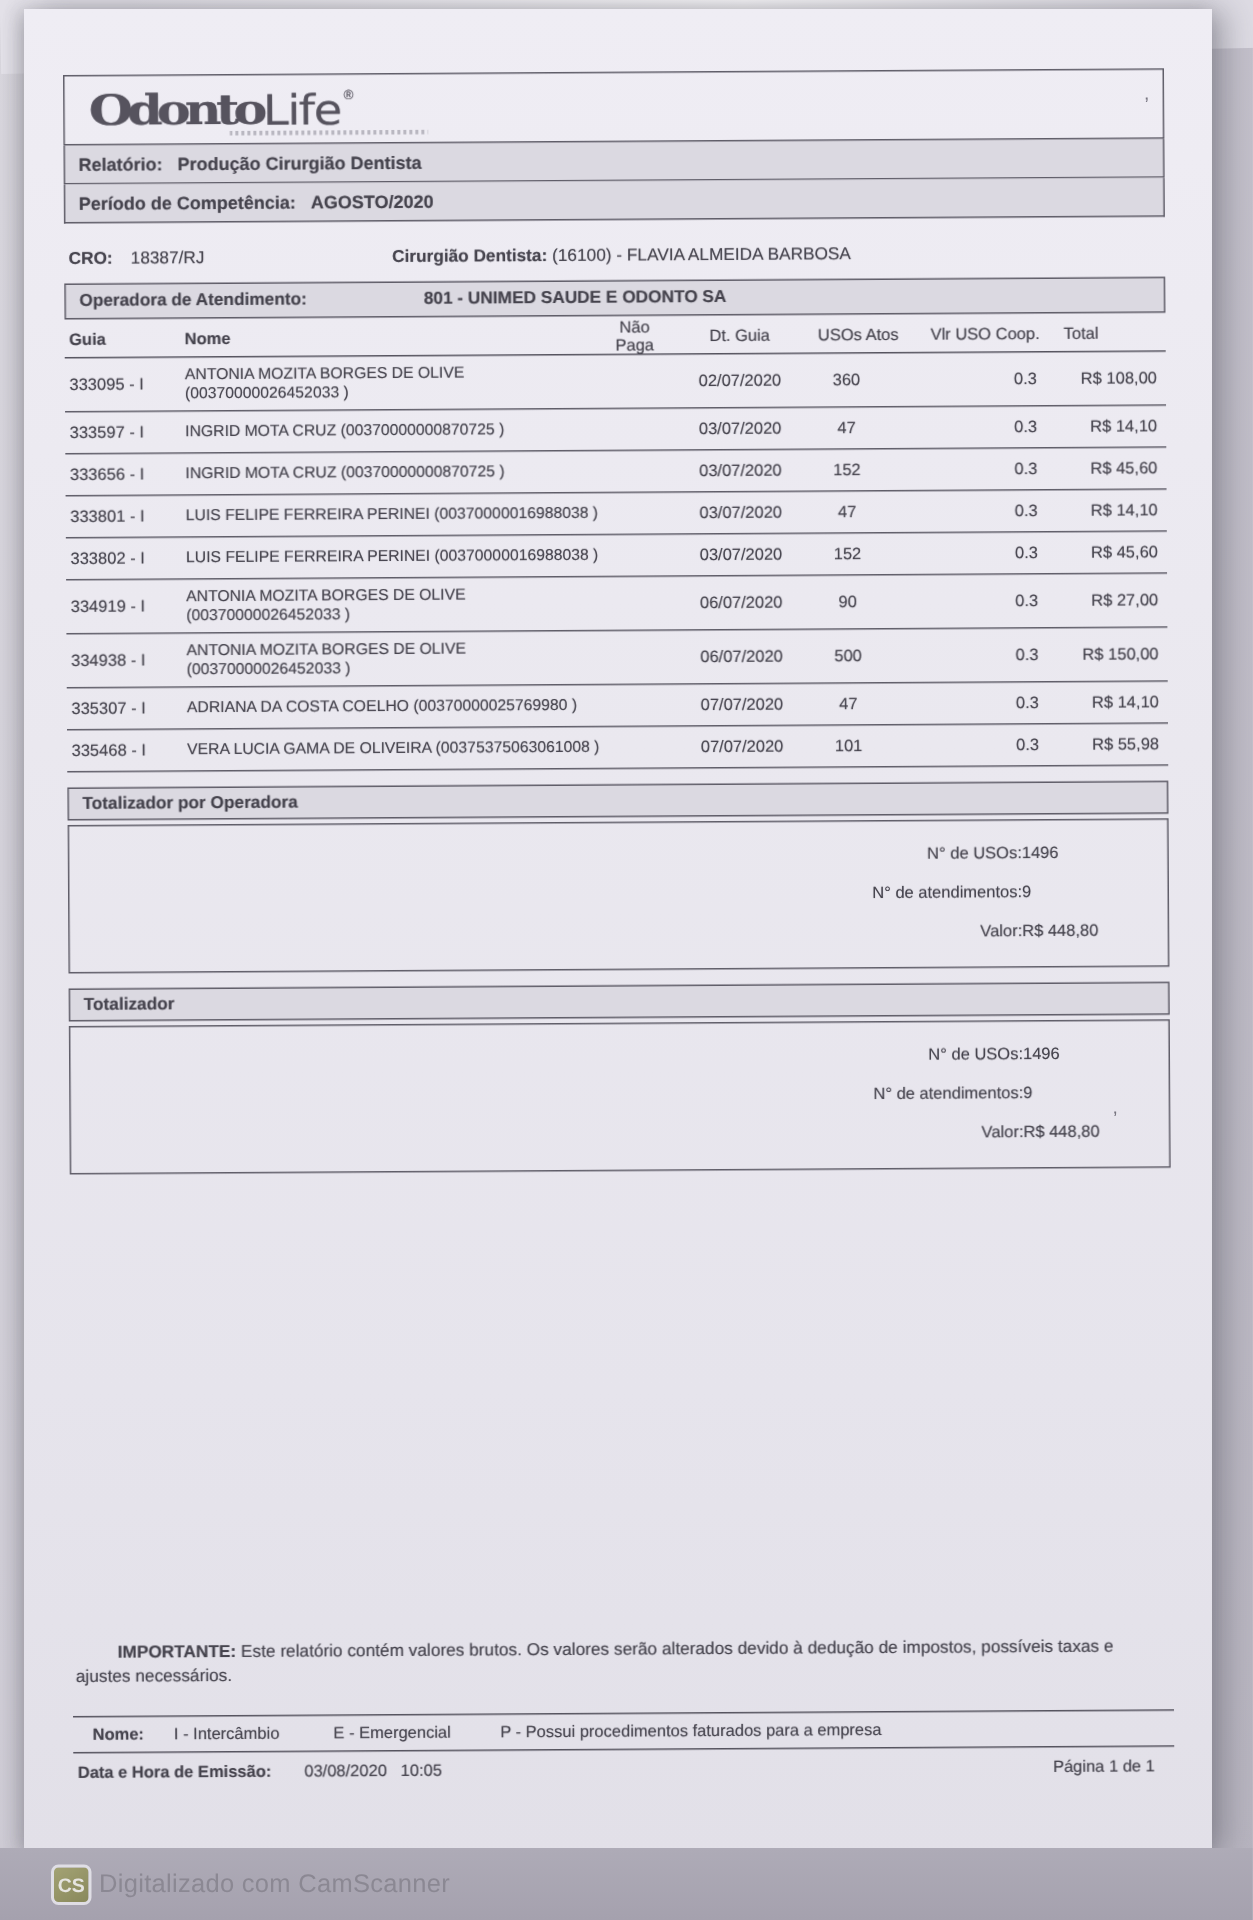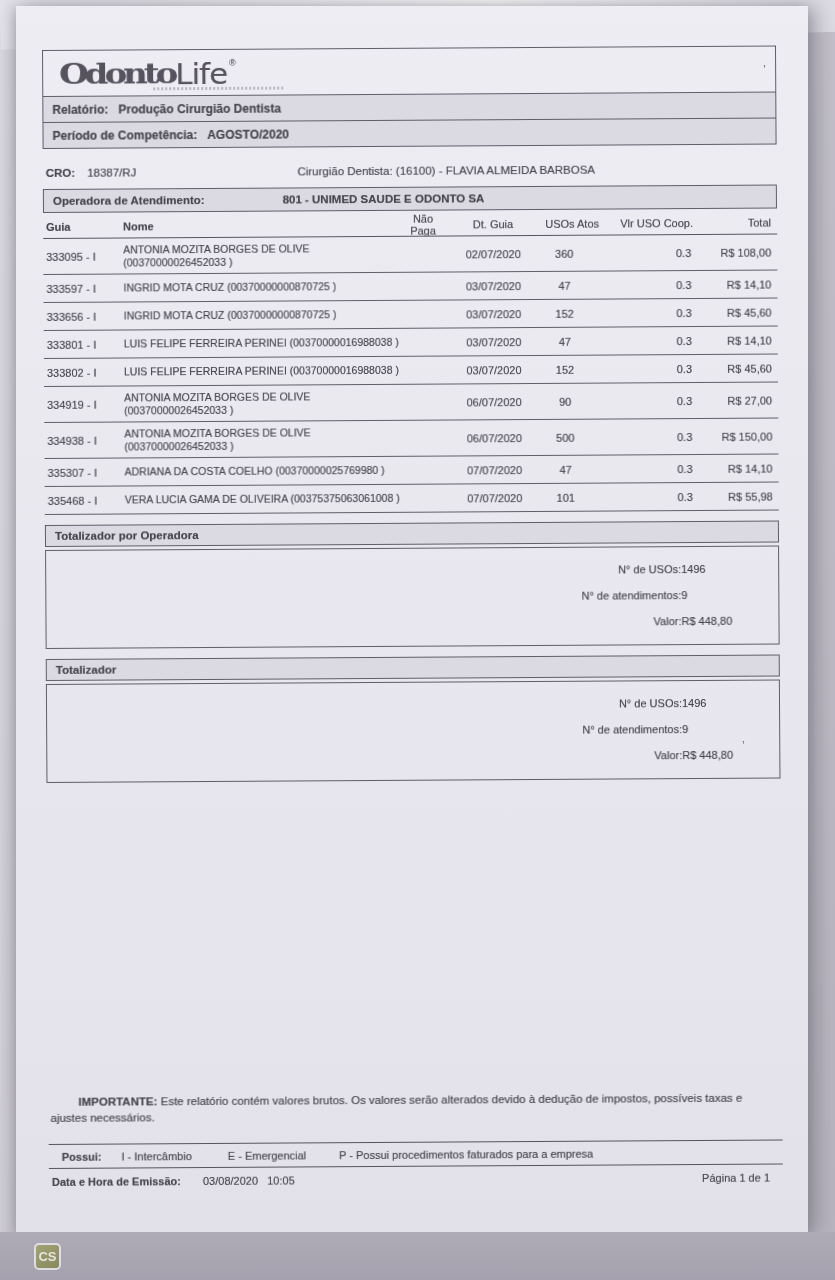--- a/index.html
+++ b/index.html
@@ -59,21 +59,21 @@
     display: flex; align-items: center; padding-left: 9px;
     font-size: 12px;
   }
   .hbar .lbl { font-weight: 700; }
   .hbar .val { margin-left: 10px; font-weight: 600; }
 
   .cro-line { margin: 18px 0 7px 3px; font-size: 11.5px; display: flex; height: 15px; }
   .cro-line .lbl { font-weight: 700; }
   .cro-line .val { margin-left: 12px; }
   .cro-line .dent { margin-left: 125px; }
-  .cro-line .dent .dlabel { font-weight: 400; margin-left: 36px; }
+  .cro-line .dent .dlabel { font-weight: 700; }
 
   .operadora {
     height: 24px; border: 1px solid #5f5d68; background: #dbd9e1;
     display: flex; align-items: center; padding-left: 9px; font-size: 11.5px;
   }
   .operadora .lbl { font-weight: 700; }
   .operadora .val { margin-left: 78px; font-weight: 600; }
 
   
   .tbl { margin-top: 2px; }
@@ -84,21 +84,21 @@
     border-bottom: 1px solid #5f5d68;
     font-size: 11px;
   }
   .thead { height: 24px; border-bottom: 1.6px solid #55535e; }
   .thead .h-guia { padding-left: 3px; font-weight: 700; }
   .thead .h-nome { padding-left: 2px; font-weight: 700; }
   .thead .h-np  { text-align: center; }
   .thead .h-dt  { text-align: center; }
   .thead .h-usos { text-align: right; padding-right: 12px; }
   .thead .h-vlr { text-align: right; padding-right: 16px; }
-  .thead .h-tot { text-align: right; padding-right: 6px; }
+  .thead .h-tot { text-align: left; padding-right: 6px; }
 
   .trow { height: 28px; }
   .trow.two { height: 36px; }
   .c.guia { padding-left: 3px; }
   .c.nome { padding-left: 2px; font-size: 10.5px; line-height: 1.15; }
   .c.nome .l2 { display: block; }
   .c.dt { text-align: center; }
   .c.usos { text-align: center; padding-right: 22px; }
   .c.vlr { text-align: right; padding-right: 18px; }
   .c.tot { text-align: right; padding-right: 6px; }
@@ -328,30 +328,31 @@
         <span class="tl-label">Valor:</span>
         <span class="tl-value">R$ 448,80</span>
       </div>
     </div>
 
     <div class="bottom-block">
       <div class="importante">
         <span class="ilabel">IMPORTANTE:</span><span> Este relatório contém valores brutos. Os valores serão alterados devido à dedução de impostos, possíveis taxas e ajustes necessários.</span>
       </div>
       <div class="guias-strip">
-        <span class="glabel">Possui:</span>
+        <span class="glabel">Nome:</span>
         <span class="gi1">I - Intercâmbio</span>
         <span class="gi2">E - Emergencial</span>
         <span class="gi3">P - Possui procedimentos faturados para a empresa</span>
       </div>
       <div class="footer-row">
         <span class="flabel">Data e Hora de Emissão:</span>
         <span class="fvalue">03/08/2020   10:05</span>
         <span class="pagina">Página 1 de 1</span>
       </div>
     </div>
 
   </div>
 </div>
 
 <div class="cs-strip">
   <div class="cs-badge">CS</div>
+  <div class="cs-text">Digitalizado com CamScanner</div>
 </div>
 
 </body></html>

